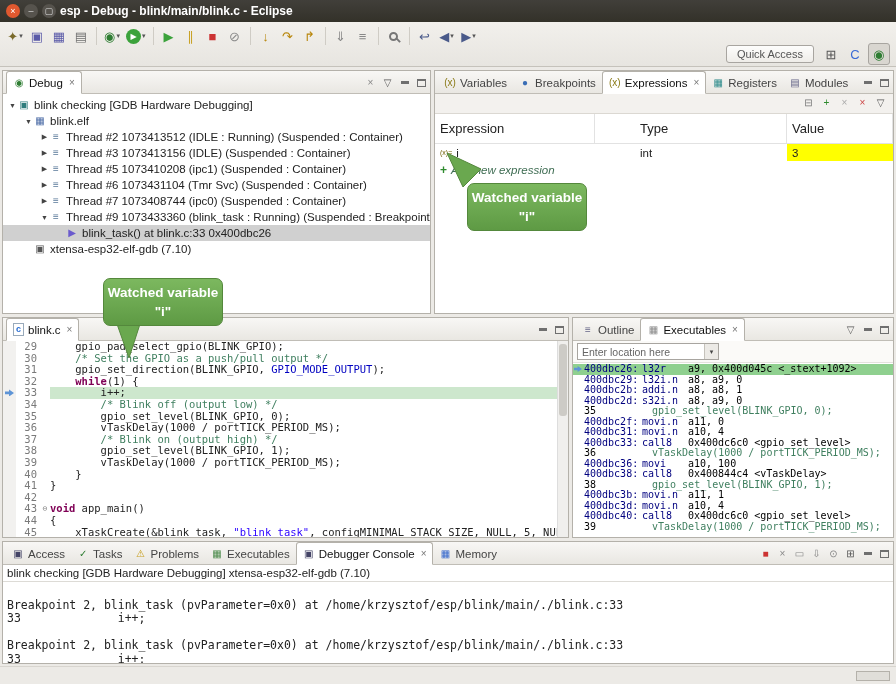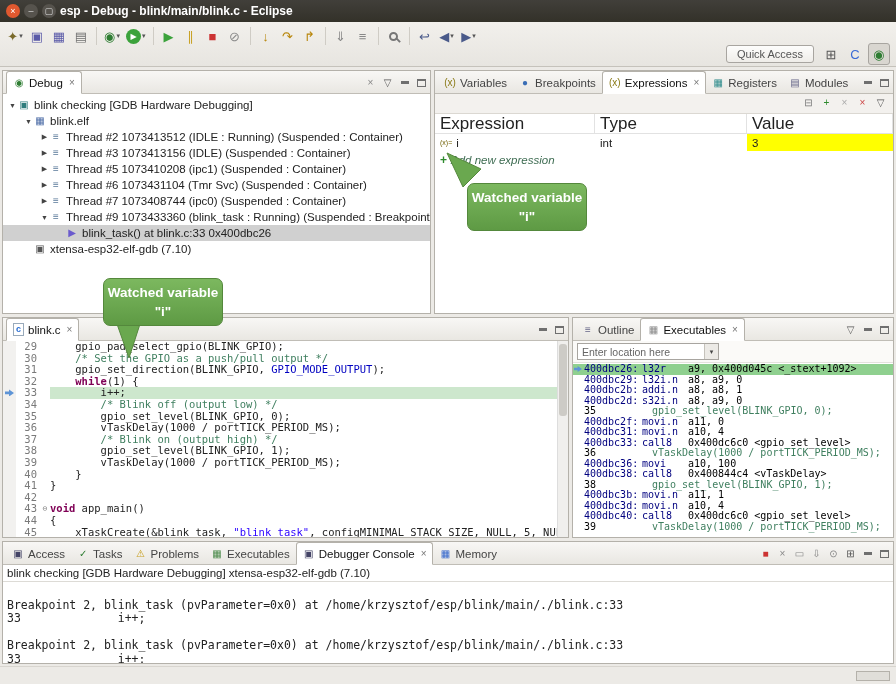--- a/index.html
+++ b/index.html
@@ -53,25 +53,25 @@
   .gicon.boxed { border:1px solid #99AABB; background:#fff; width:11px; height:13px; font-size:9px; font-weight:bold; min-width:11px; }
   
   .tree { padding-top:3px; font-size:11.5px; }
   .tree-row { height:16px; display:flex; align-items:center; white-space:nowrap; }
   .tree-row.selected { background:#D0D0D0; }
   .arrow { width:11px; font-size:7px; color:#444; text-align:center; flex:none; }
   .tree-label { margin-left:4px; }
   
   .subtoolbar { height:20px; background:#F3F1EE; border-bottom:1px solid #DBD8D2;
     display:flex; align-items:center; justify-content:flex-end; gap:1px; padding:0 4px; }
-  .grid-header { display:flex; height:20px; border-bottom:1px solid #E2E2E2; font-size:17px; color:#222; }
+  .grid-header { display:flex; height:30px; border-bottom:1px solid #E2E2E2; font-size:13px; color:#222; }
   .gh-cell { padding-left:5px; border-right:1px solid #E2E2E2; height:100%; display:flex; align-items:center; }
   .grid-row { display:flex; height:17px; font-size:11.5px; align-items:stretch; }
   .gr-cell { padding-left:5px; display:flex; align-items:center; gap:4px; }
-  .c1 { width:160px; flex:none; } .c2 { width:152px; flex:none; } .c3 { flex:1; }
+  .c1 { width:160px; flex:none; } .c2 { width:152px; flex:none;margin-left:40px; } .c3 { flex:1; }
   .add-plus { color:#2E8B2E; font-weight:bold; font-size:12px; }
   .add-label { font-style:italic; color:#3E6C52; }
   
   .editor-body { position:absolute; top:23px; left:0; right:11px; bottom:0;
     font-family:"DejaVu Sans Mono", monospace; font-size:10.5px; line-height:11.6px; overflow:hidden; background:#fff; }
   .ed-line { display:flex; height:11.6px; white-space:pre; }
   .ed-ruler { width:13px; flex:none; background:#F2F1EF; position:relative; }
   .ed-no { width:24px; flex:none; text-align:right; padding-right:3px; color:#7A7A7A; }
   .ed-fold { width:10px; flex:none; color:#888; font-size:8px; text-align:center; }
   .ed-code { flex:1; }

